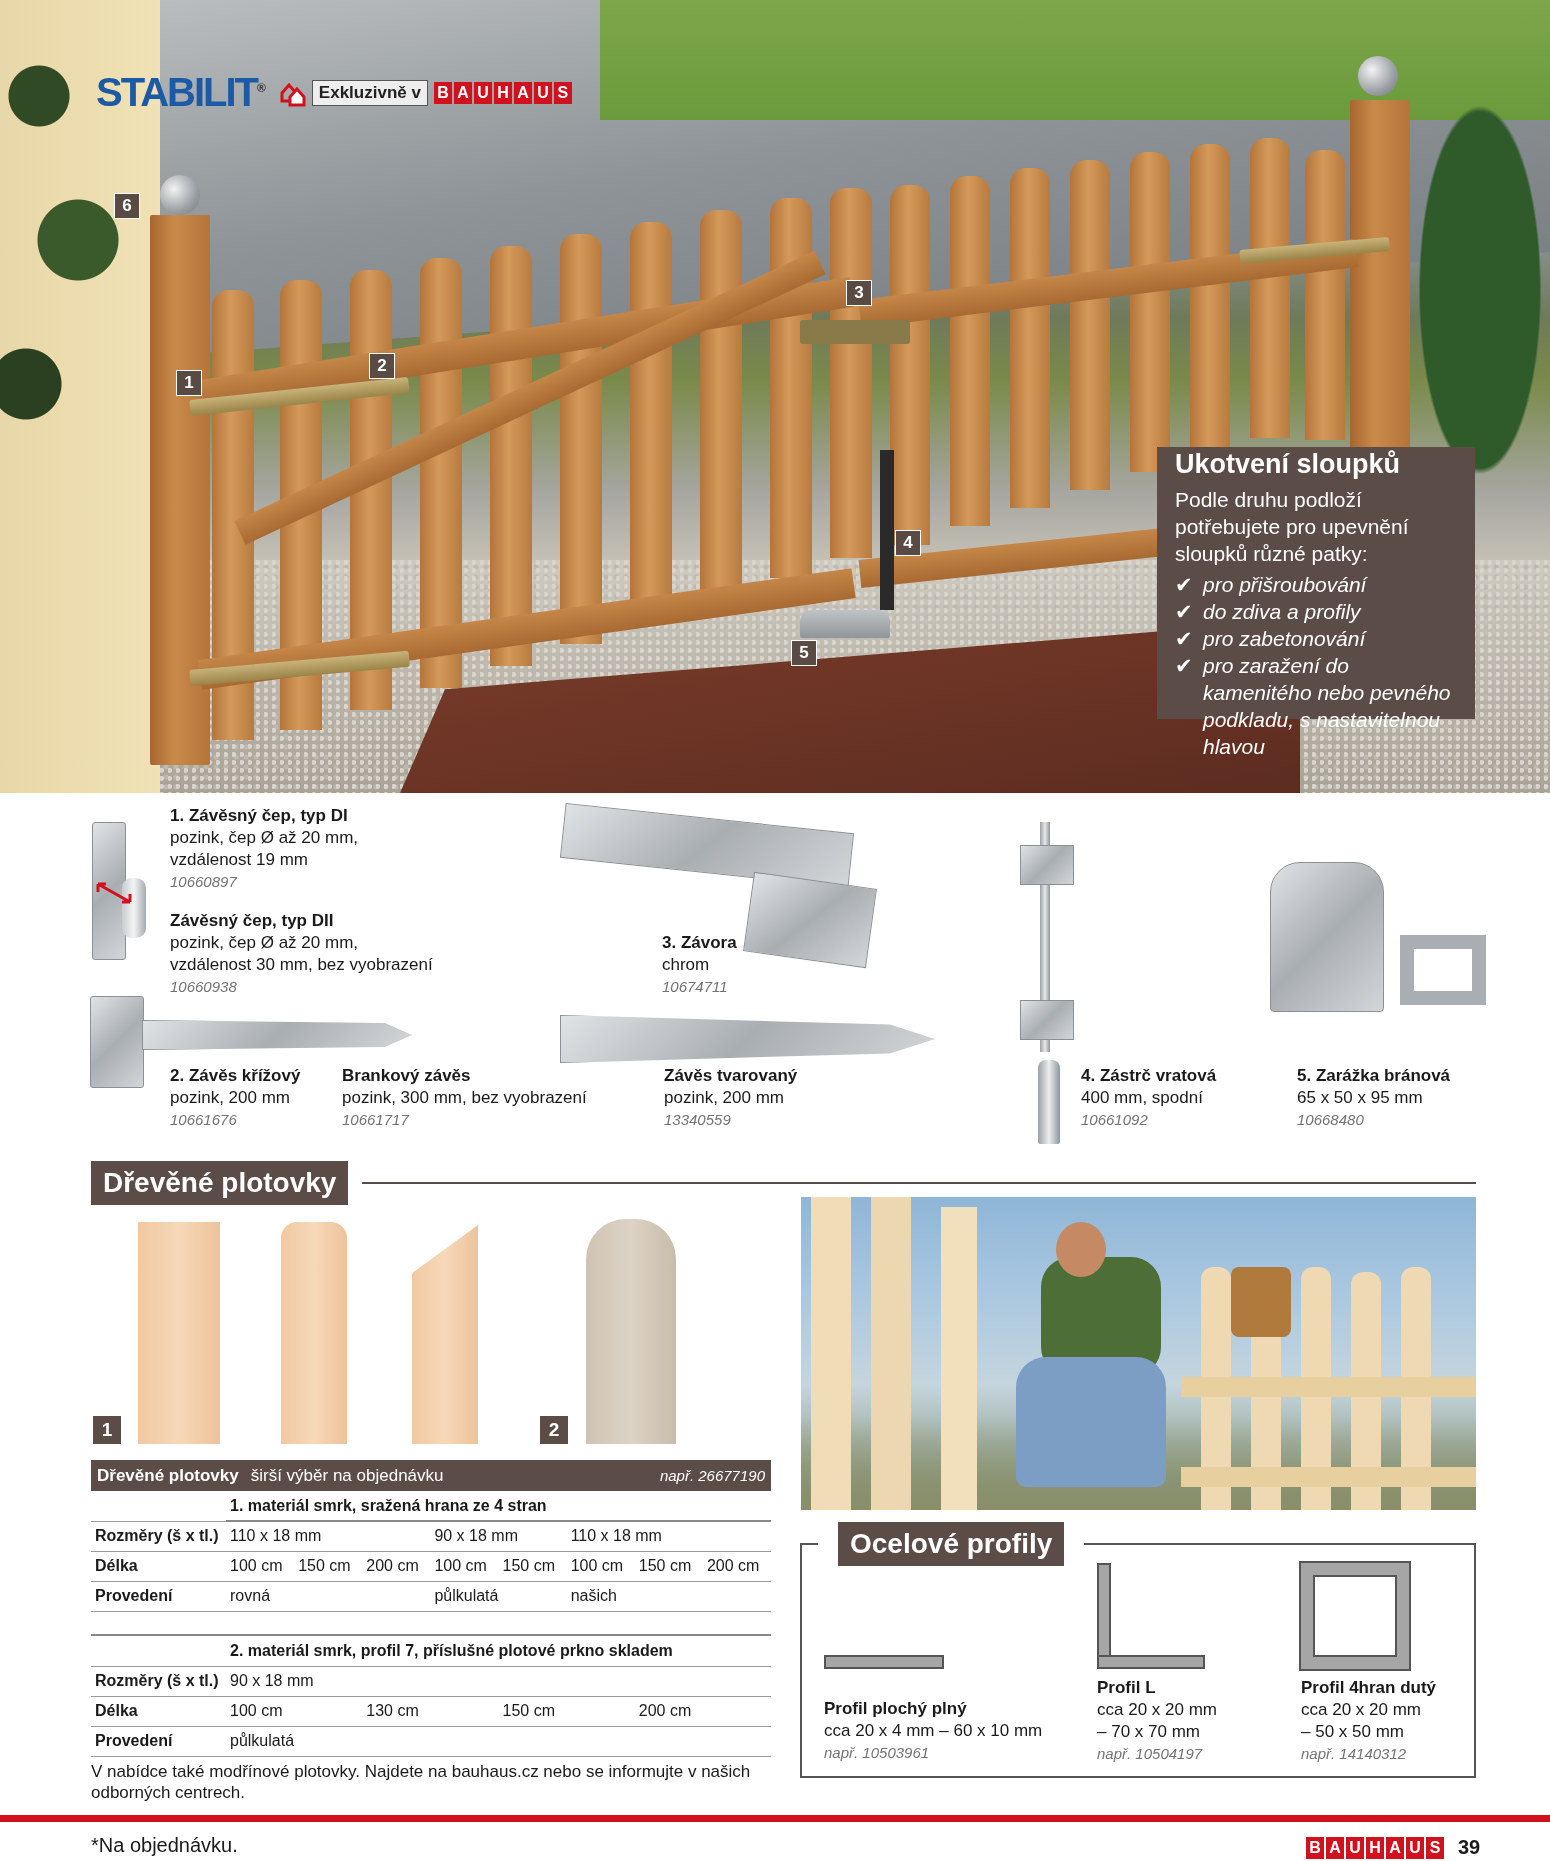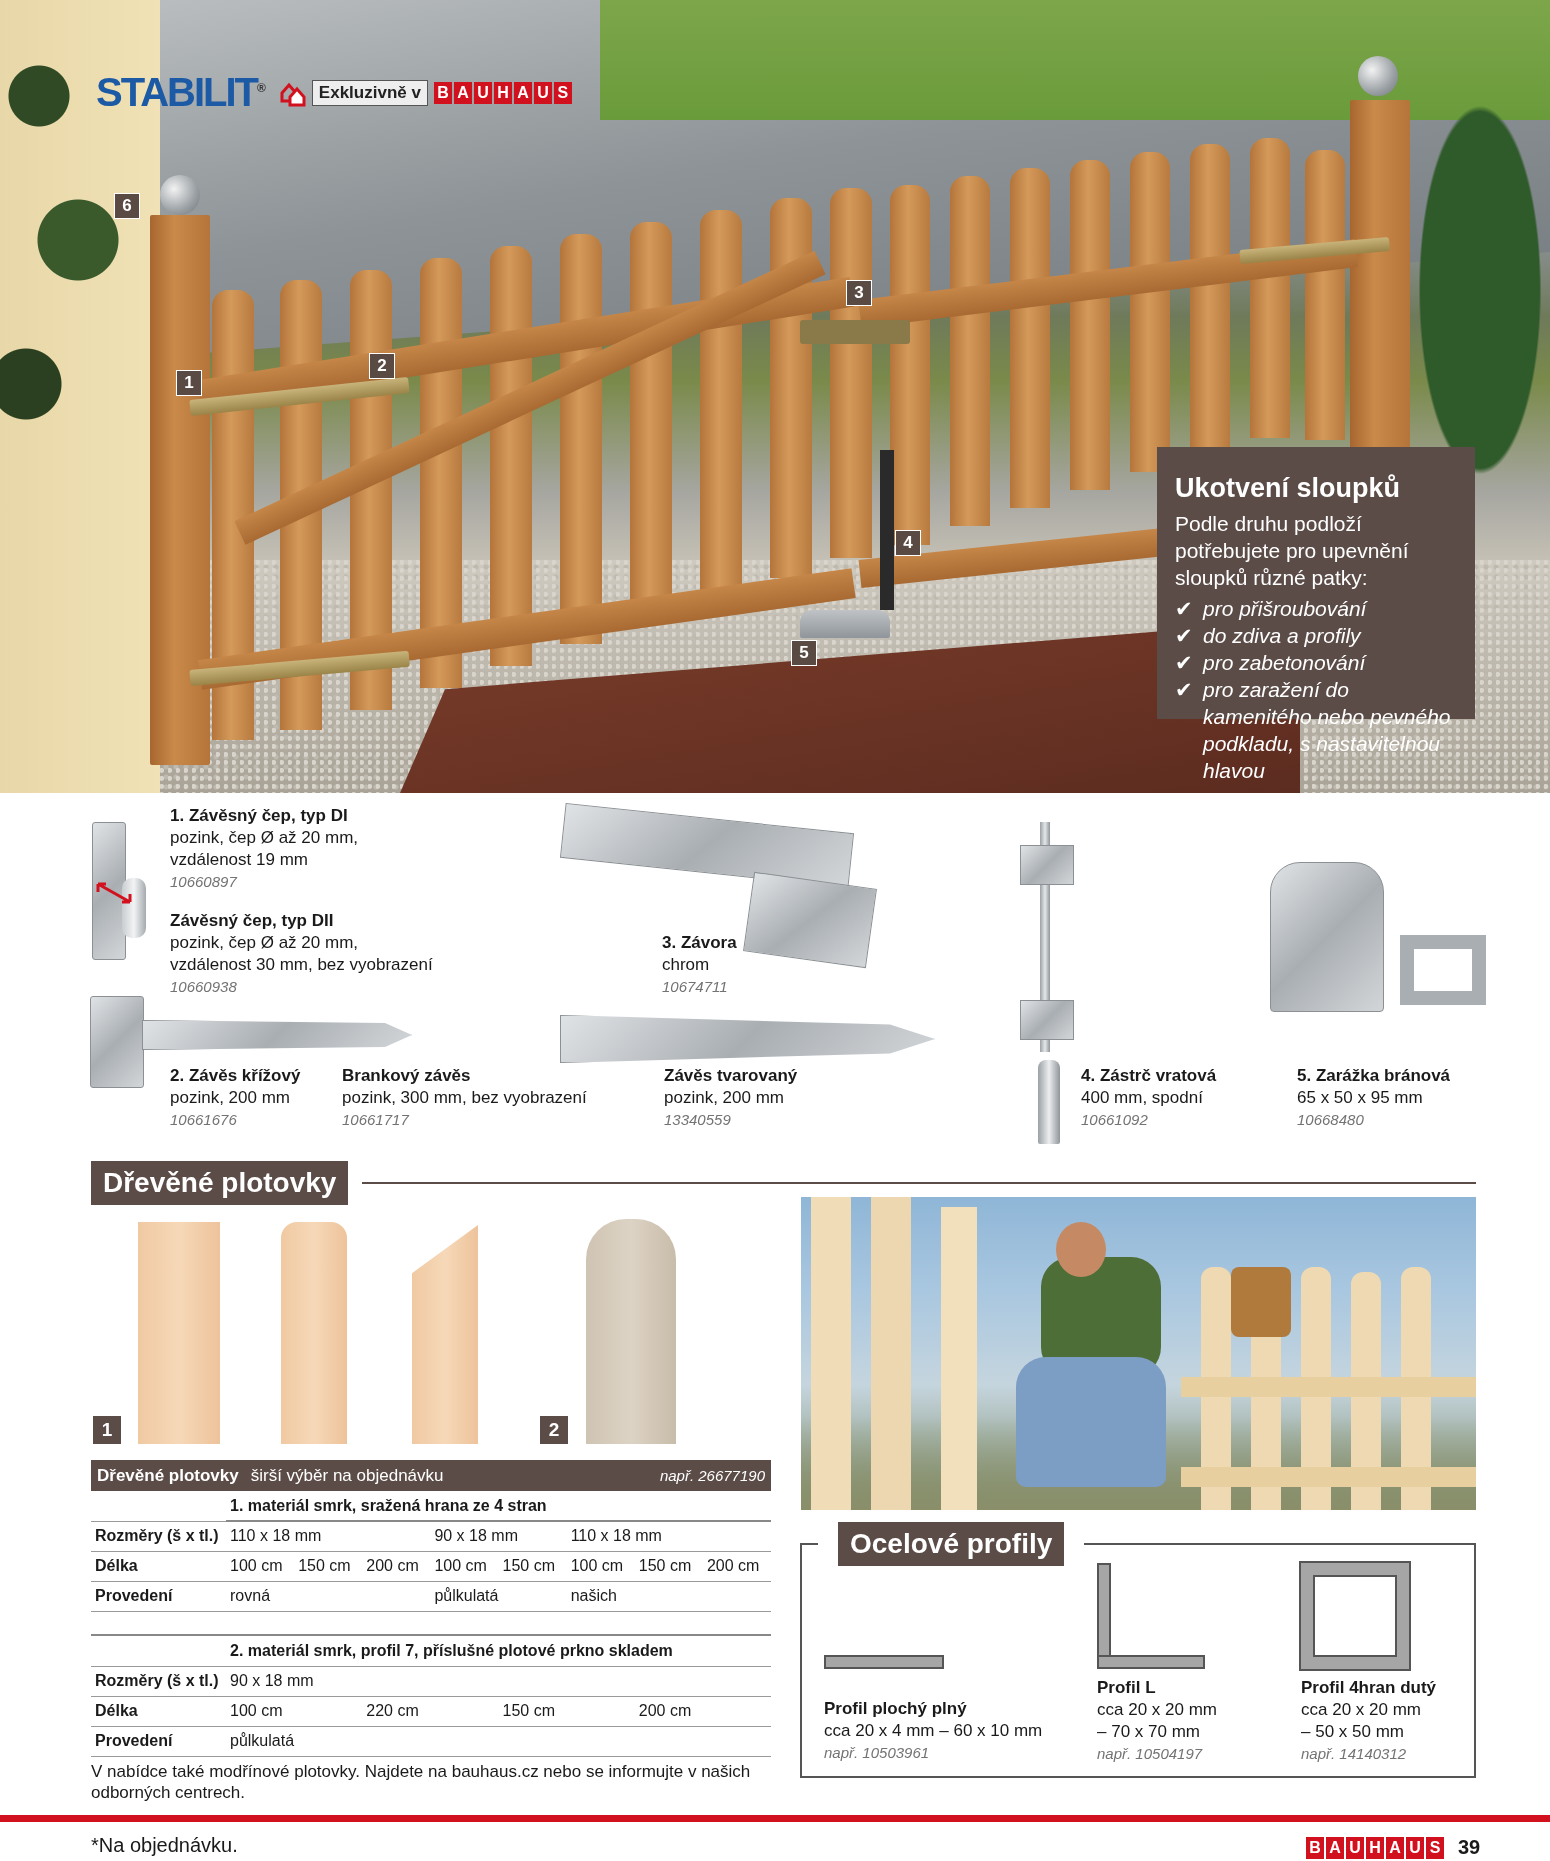--- a/index.html
+++ b/index.html
@@ -21,21 +21,21 @@
 .hinge{background:linear-gradient(180deg,#c8b37a,#9a8448);border-radius:3px}
 .tag{width:26px;height:26px;background:#5a4a44;color:#fff;font-weight:700;font-size:17px;display:flex;align-items:center;justify-content:center;border:1px solid #fff}
 .brandbar{left:96px;top:70px;display:flex;align-items:center;gap:14px}
 .stabilit{font-family:"Liberation Sans",sans-serif;font-weight:900;font-size:40px;letter-spacing:-2px;color:#1c5aa6;font-style:normal}
 .stabilit sup{font-size:12px;color:#333}
 .excl{display:flex;align-items:center;gap:6px}
 .excl-icon{width:28px;height:28px;position:relative}
 .excl-label{background:#eee;border:1px solid #555;padding:2px 6px;font-weight:700;font-size:17px;color:#222}
 .bauhaus-logo{display:inline-flex;gap:2px}
 .bauhaus-logo span{background:#d2111e;color:#fff;font-weight:900;font-size:16px;width:18px;height:22px;display:flex;align-items:center;justify-content:center}
-.infobox{left:1157px;top:447px;width:318px;height:272px;background:#5b4c47;color:#fff;padding:26px 18px}
+.infobox{left:1157px;top:447px;width:318px;height:272px;background:#5b4c47;color:#fff;padding:2px 18px}
 .infobox h2{font-size:27px;font-weight:700;margin-bottom:6px}
 .infobox p{font-size:21px;line-height:27px}
 .infobox ul{list-style:none;margin-top:4px}
 .infobox li{font-style:italic;font-size:21px;line-height:27px;display:flex;gap:8px}
 .infobox li .chk{font-style:normal;font-weight:700;width:20px;flex:none}
 
 .prod-title{font-weight:700;font-size:17px;line-height:22px}
 .prod-desc{font-size:17px;line-height:22px}
 .prod-sku{font-style:italic;font-size:15px;line-height:22px;color:#737373}
 .metal{background:linear-gradient(135deg,#e0e3e6,#a9aeb2 50%,#d3d6d9);border:1px solid #8b9094}
@@ -279,21 +279,21 @@
           <td class="lbl"></td>
           <td colspan="4" style="font-weight:700">2. materiál smrk, profil 7, příslušné plotové prkno skladem</td>
         </tr>
     <tr>
       <td class="lbl">Rozměry (š x tl.)</td>
       <td colspan="4">90 x 18 mm</td>
     </tr>
     <tr>
       <td class="lbl">Délka</td>
       <td>100 cm</td>
-          <td>220 cm</td>
+          <td>130 cm</td>
           <td>150 cm</td>
           <td>200 cm</td>
     </tr>
     <tr>
       <td class="lbl">Provedení</td>
       <td colspan="4">půlkulatá</td>
     </tr>
   </tbody>
     </table>
   <div style="font-size:17px;line-height:21px;margin-top:4px;width:690px">V nabídce také modřínové plotovky. Najdete na bauhaus.cz nebo se informujte v našich odborných centrech.</div>

